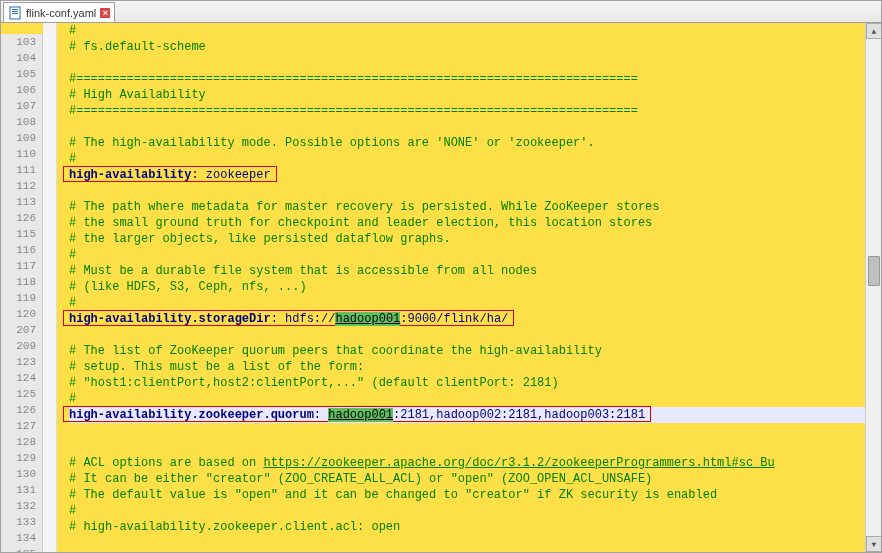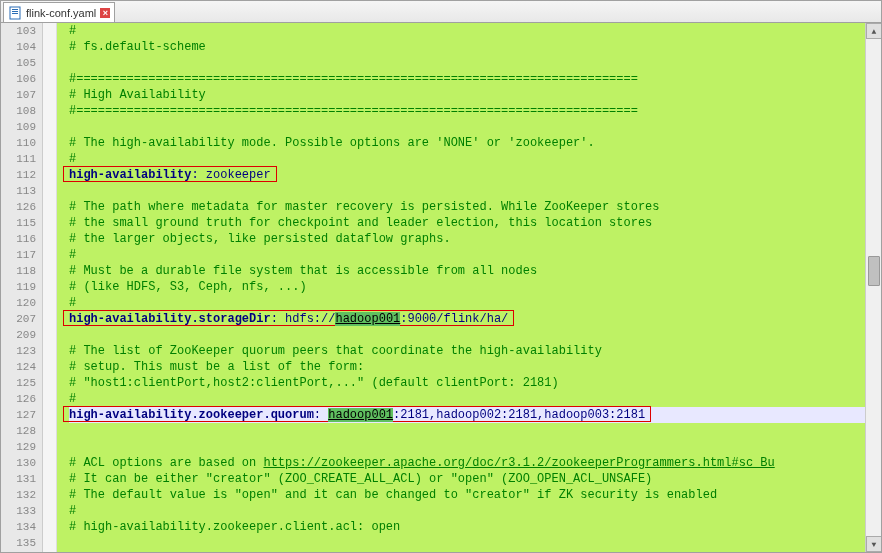--- a/index.html
+++ b/index.html
@@ -9,21 +9,21 @@
     }
     body {
       font-family: "Courier New", Consolas, monospace;
       font-size: 12px;
       background: #f0f0f0;
       overflow: hidden;
     }
     .editor-container {
       width: 882px;
       height: 553px;
-      background: #bef264;
+      background: #fde047;
       display: flex;
       flex-direction: column;
       border: 1px solid #a0a0a0;
     }
     .tab-bar {
       height: 22px;
       background: linear-gradient(to bottom, #f5f5f5, #e8e8e8);
       display: flex;
       align-items: flex-end;
       border-bottom: 1px solid #a0a0a0;
@@ -69,20 +69,21 @@
     .gutter {
       width: 42px;
       background: #e8e8e8;
       border-right: 1px solid #ccc;
       text-align: right;
       padding-right: 6px;
       color: #888;
       line-height: 16px;
       font-size: 11px;
       font-family: "Courier New", monospace;
+      margin-top: 11px;
     }
     .fold-column {
       width: 14px;
       background: #f5f5f5;
       border-right: 1px solid #ddd;
     }
     .code-area {
       flex: 1;
       line-height: 16px;
       padding-left: 12px;

